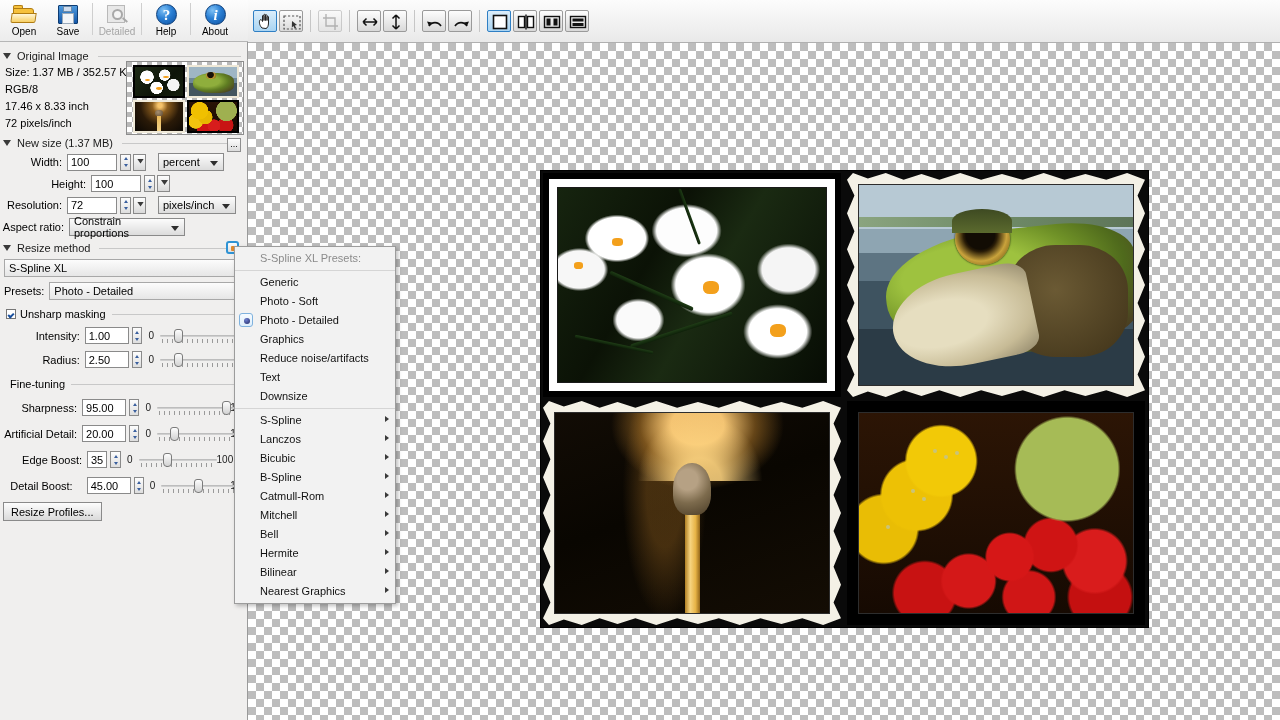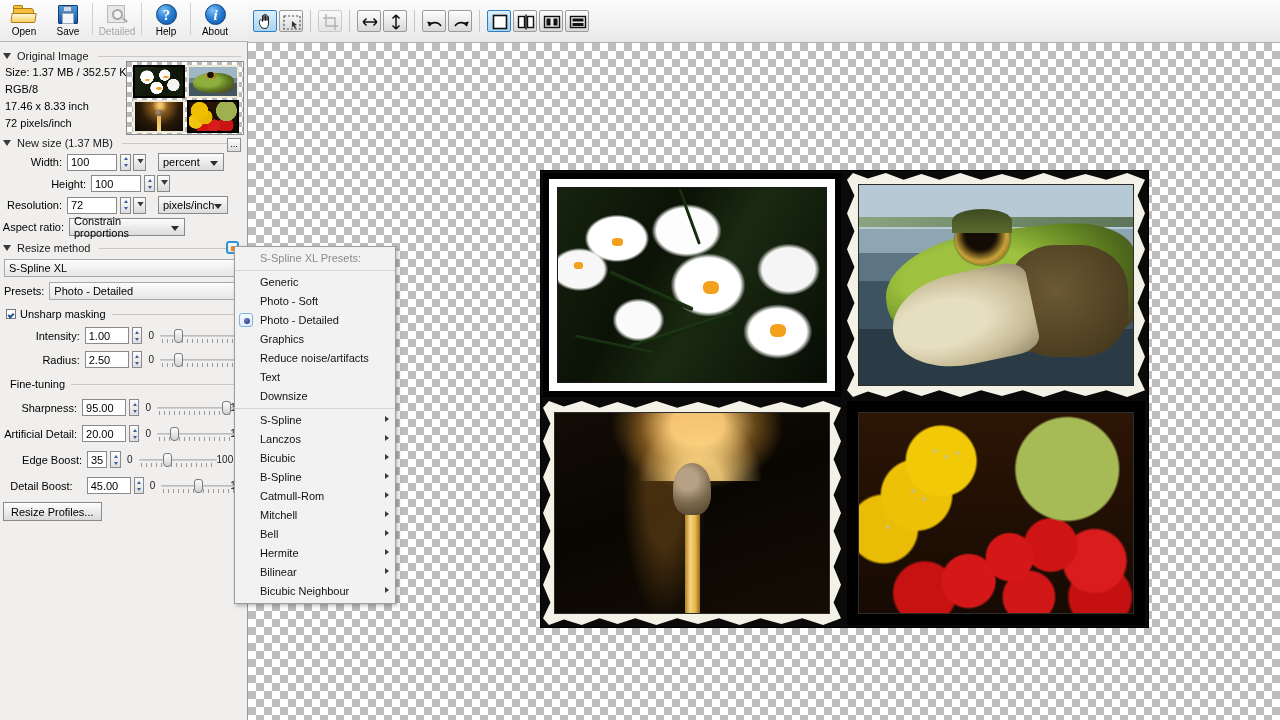--- a/index.html
+++ b/index.html
@@ -386,21 +386,21 @@
       </div>
 
       <div class="frow" style="padding-left:0;">
         <span class="flabel" style="width:62px;">Resolution:</span>
         <input class="tfield" style="width: 50px; margin-left: 5px;" value="72">
         <div class="spin">
             <div class="up"></div>
             <div class="dn"></div>
           </div>
         <div class="lockbtn"></div>
-        <div class="combo" style="width:70px;margin-left:12px;">
+        <div class="combo" style="width:78px;margin-left:12px;">
           <span>pixels/inch</span>
         </div>
       </div>
 
       <div class="frow" style="padding-left:2px;">
         <span class="flabel" style="width:62px;">Aspect ratio:</span>
         <div class="combo" style="width:116px;margin-left:5px;">
           <span>Constrain proportions</span>
         </div>
       </div>
@@ -774,19 +774,19 @@
       </div>
       <div class="pm-item">
         <span>Hermite</span>
         <span class="arrow"></span>
       </div>
       <div class="pm-item">
         <span>Bilinear</span>
         <span class="arrow"></span>
       </div>
       <div class="pm-item">
-        <span>Bicubic Neighbour</span>
+        <span>Nearest Graphics</span>
         <span class="arrow"></span>
       </div>
     </div>
 
   </div>
 </div>
 
 </body></html>

